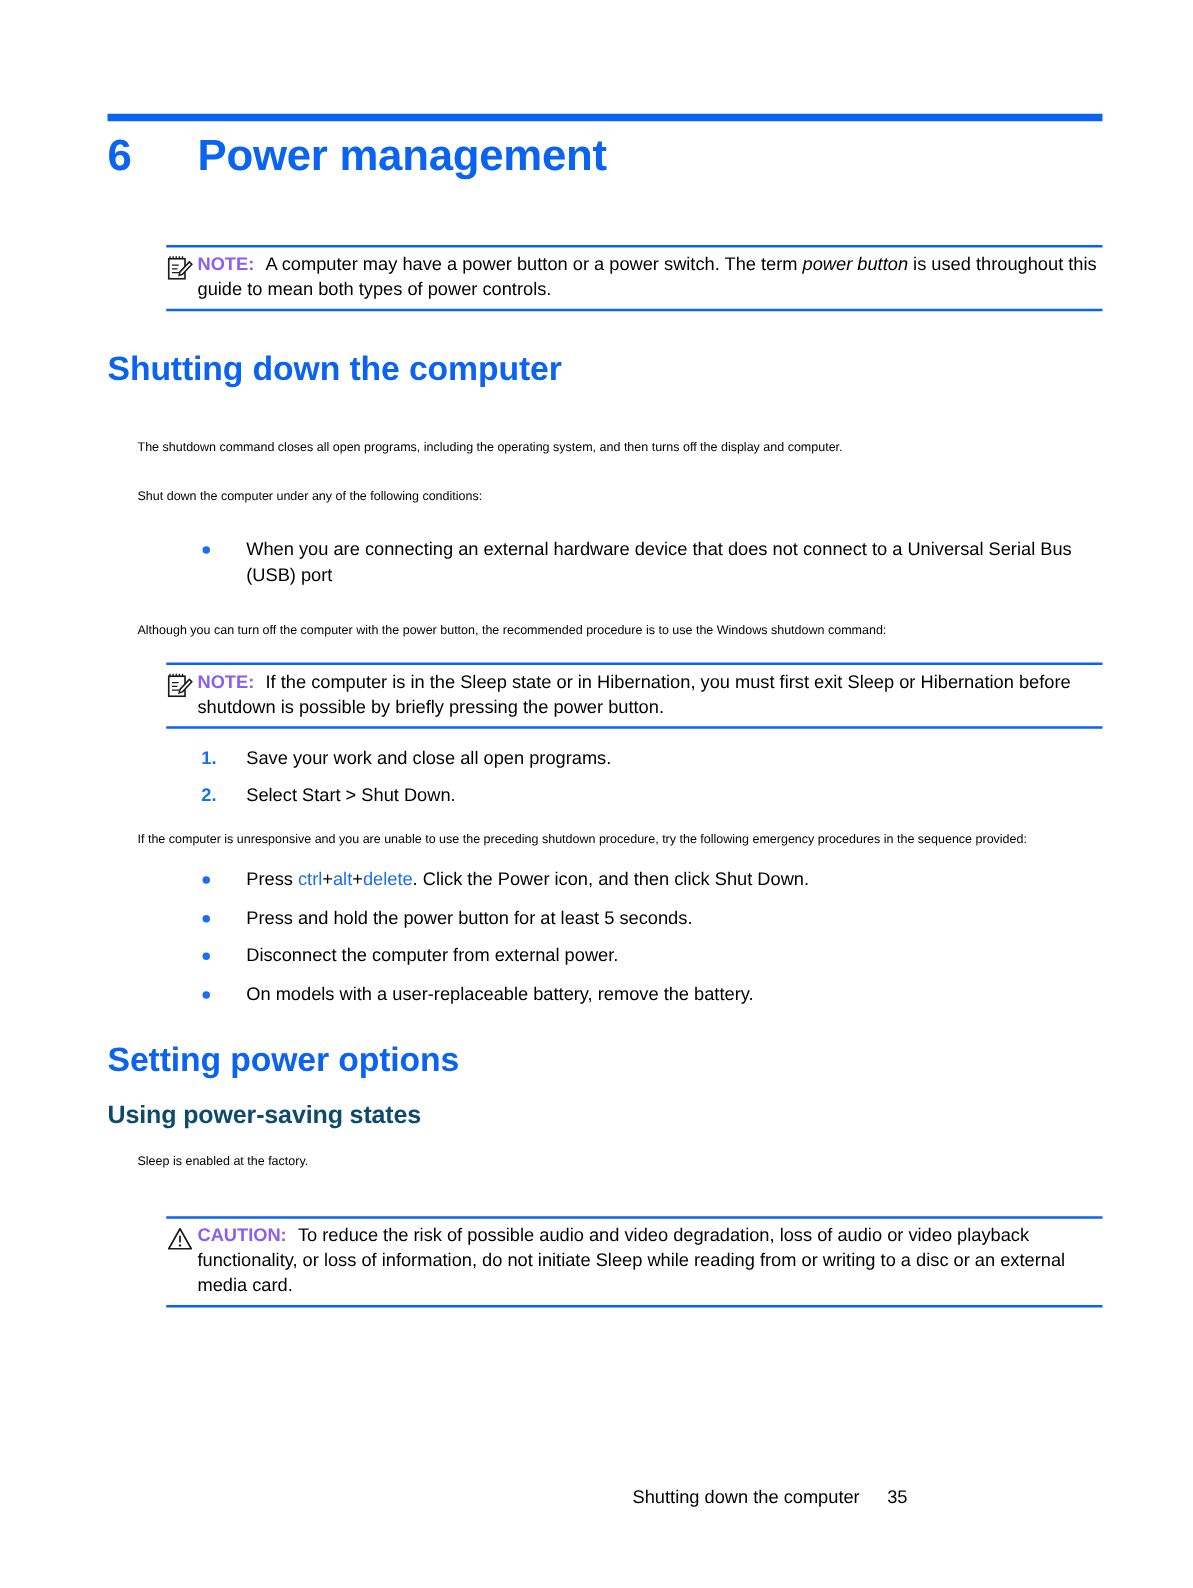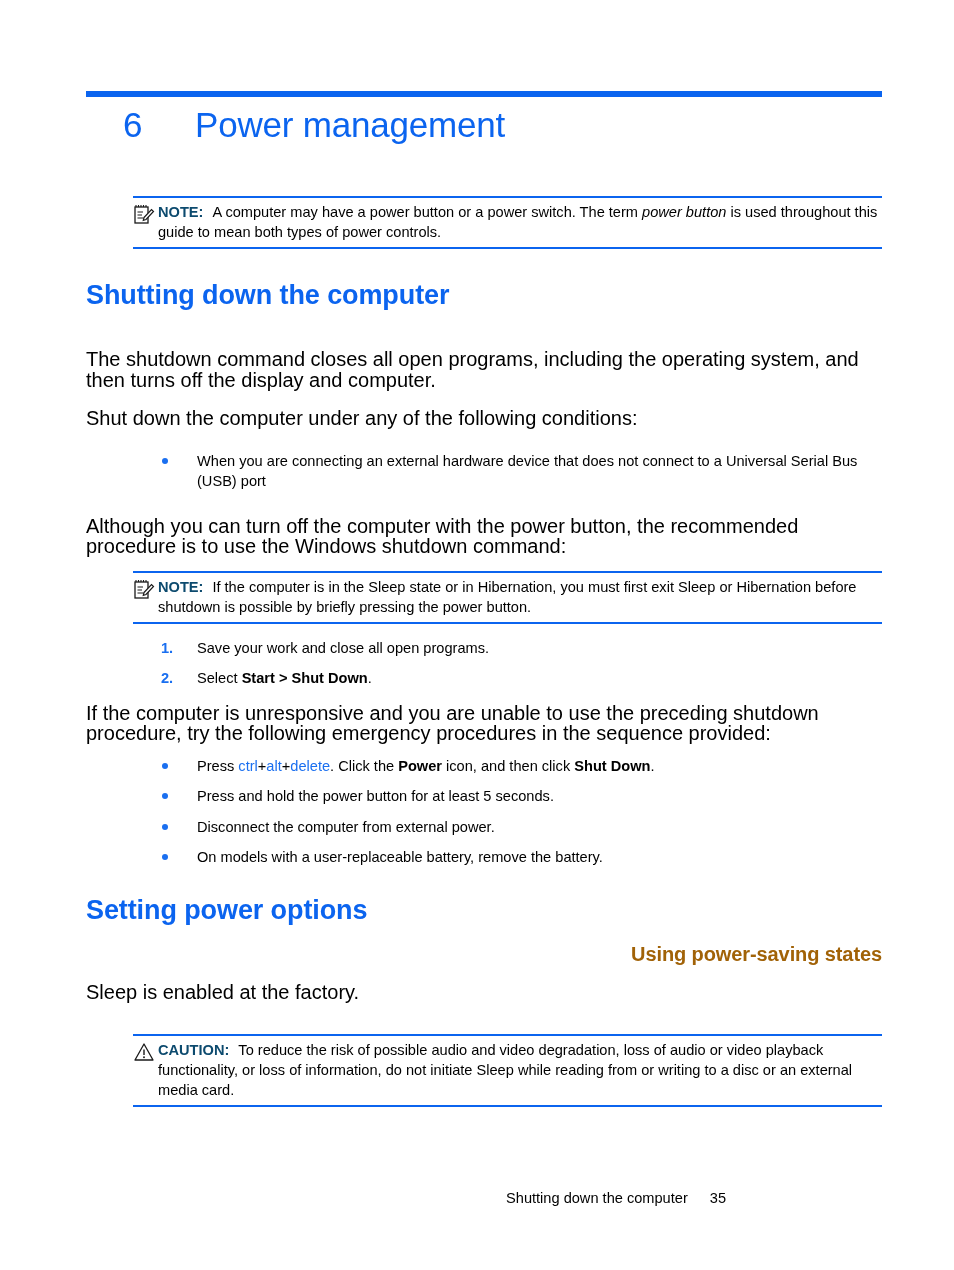--- a/index.html
+++ b/index.html
@@ -34,26 +34,25 @@
     background: #0b64ef;
   }
 
   
   .chapter-title {
     position: absolute;
     left: 86px;
     top: 104px;
     width: 800px;
     font-size: 35px;
-    font-weight: normal;
+    font-weight: bold;
     color: #0b64ef;
     letter-spacing: -0.2px;
     line-height: 42px;
     white-space: nowrap;
-    margin-left: 37px;
   }
   .chapter-num {
     display: inline-block;
     width: 72px;
   }
 
   
   .content {
     position: absolute;
     left: 0;
@@ -71,37 +70,37 @@
     box-sizing: border-box;
   }
   .admon-body {
     margin-left: 25px;
     font-size: 14.6px;
     line-height: 20px;
     color: #000;
     text-align: left;
   }
   .admon-label {
-    color: #0c4a6e;
+    color: #8b5cf6;
     font-weight: bold;
     margin-right: 9px;
   }
   .admon-icon {
     position: absolute;
     left: 0px;
     top: 5px;
     width: 22px;
     height: 22px;
   }
   .admon-icon svg { display: block; }
 
   
   .para {
-    margin: 0 72px 0 86px;
-    font-size: 20px;
+    margin: 0 72px 0 110px;
+    font-size: 10px;
     line-height: 20.5px;
     color: #000;
   }
 
   
   .blist { margin: 0; padding: 0; }
   .bitem {
     position: relative;
     margin: 0 72px 0 158px;
     padding-left: 39px;
@@ -127,41 +126,40 @@
     line-height: 20.5px;
   }
   .nitem .num {
     position: absolute;
     left: 3px;
     top: 0;
     color: #1a6ff0;
     font-weight: bold;
   }
 
-  b, .b { font-weight: bold; }
+  b, .b { font-weight: normal; }
   i, .i { font-style: italic; }
   .key { color: #1a6ff0; margin-top: 42px; }
 
   
   .h1 {
     margin: 0 72px 0 86px;
     font-size: 27px;
     font-weight: bold;
     color: #0b64ef;
     line-height: 32px;
     letter-spacing: -0.1px;
   }
   .h2 {
     margin: 0 72px 0 86px;
     font-size: 20px;
     font-weight: bold;
-    color: #a16207;
+    color: #0c4a6e;
     line-height: 24px;
     letter-spacing: -0.1px;
-    text-align: right;
   }
   .sp10 { height: 10px; }
   .sp12 { height: 12px; }
   .sp14 { height: 14px; }
   .sp16 { height: 16px; }
   .sp18 { height: 18px; }
   .sp20 { height: 20px; }
   .sp26 { height: 26px; }
   .sp30 { height: 30px; }
 

